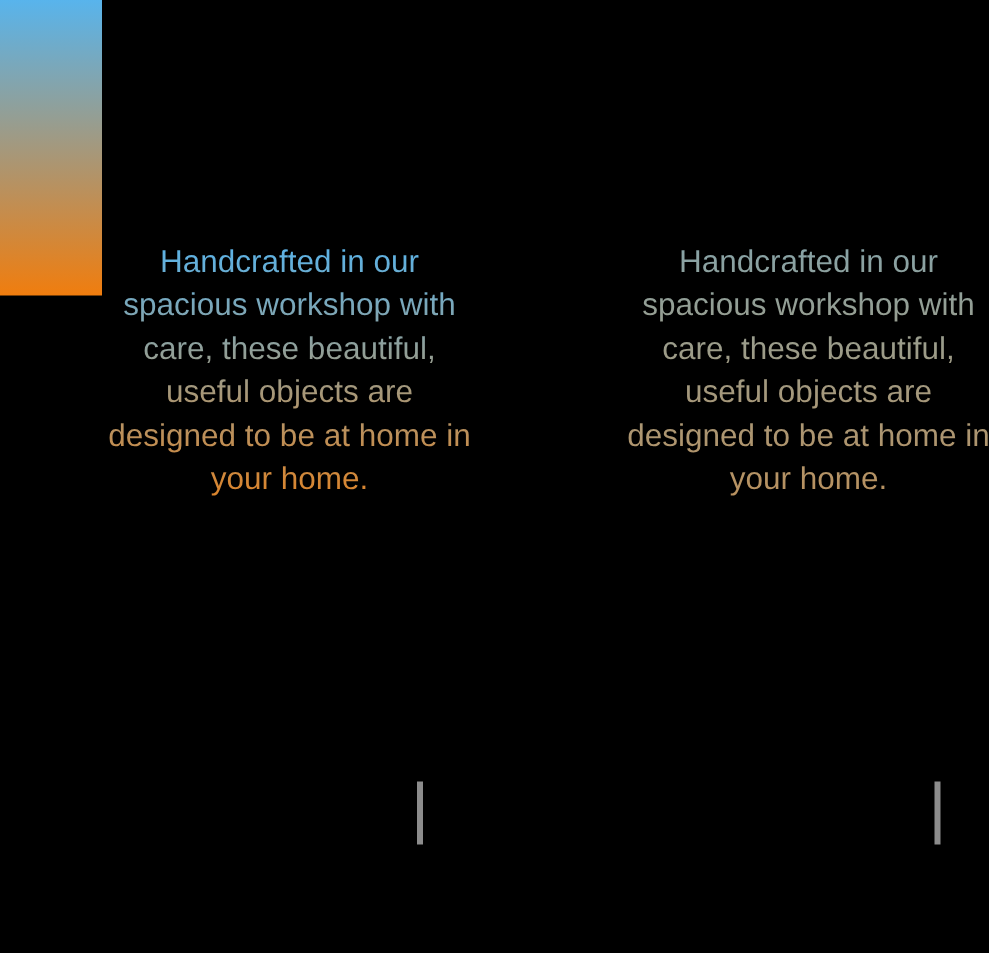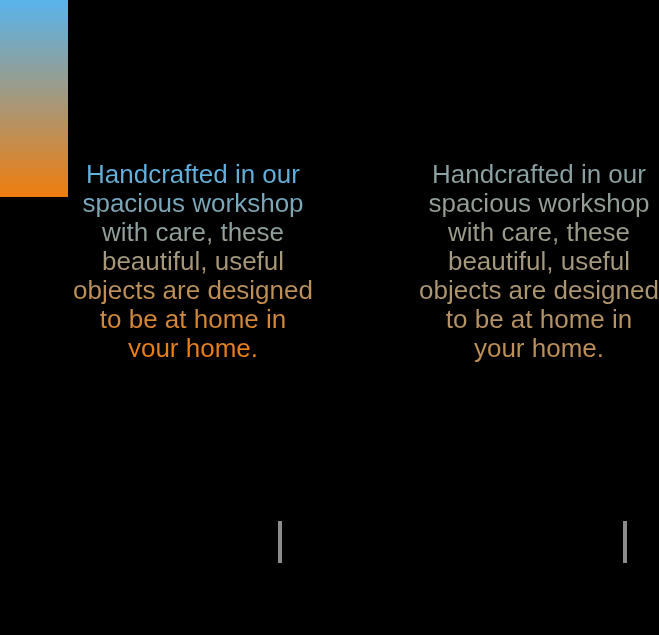--- a/index.html
+++ b/index.html
@@ -19,21 +19,21 @@
   #panel-left  { left: 69px;  top: 2px; width: 248px; height: 518px; }
   #swatch-left {
     left: 0px; top: 160px; width: 68px; height: 197px;
     background: linear-gradient(to bottom, #58b4ec 0%, #f07d0e 100%);
   }
 
   
   .copy {
     position: absolute;
     text-align: center;
-    font-size: 26px;
+    font-size: 21px;
     line-height: 29px;
     font-weight: 400;
     -webkit-background-clip: text;
     background-clip: text;
     -webkit-text-fill-color: transparent;
     color: transparent;
     white-space: pre-line;
   }
   
   #copy-left {

